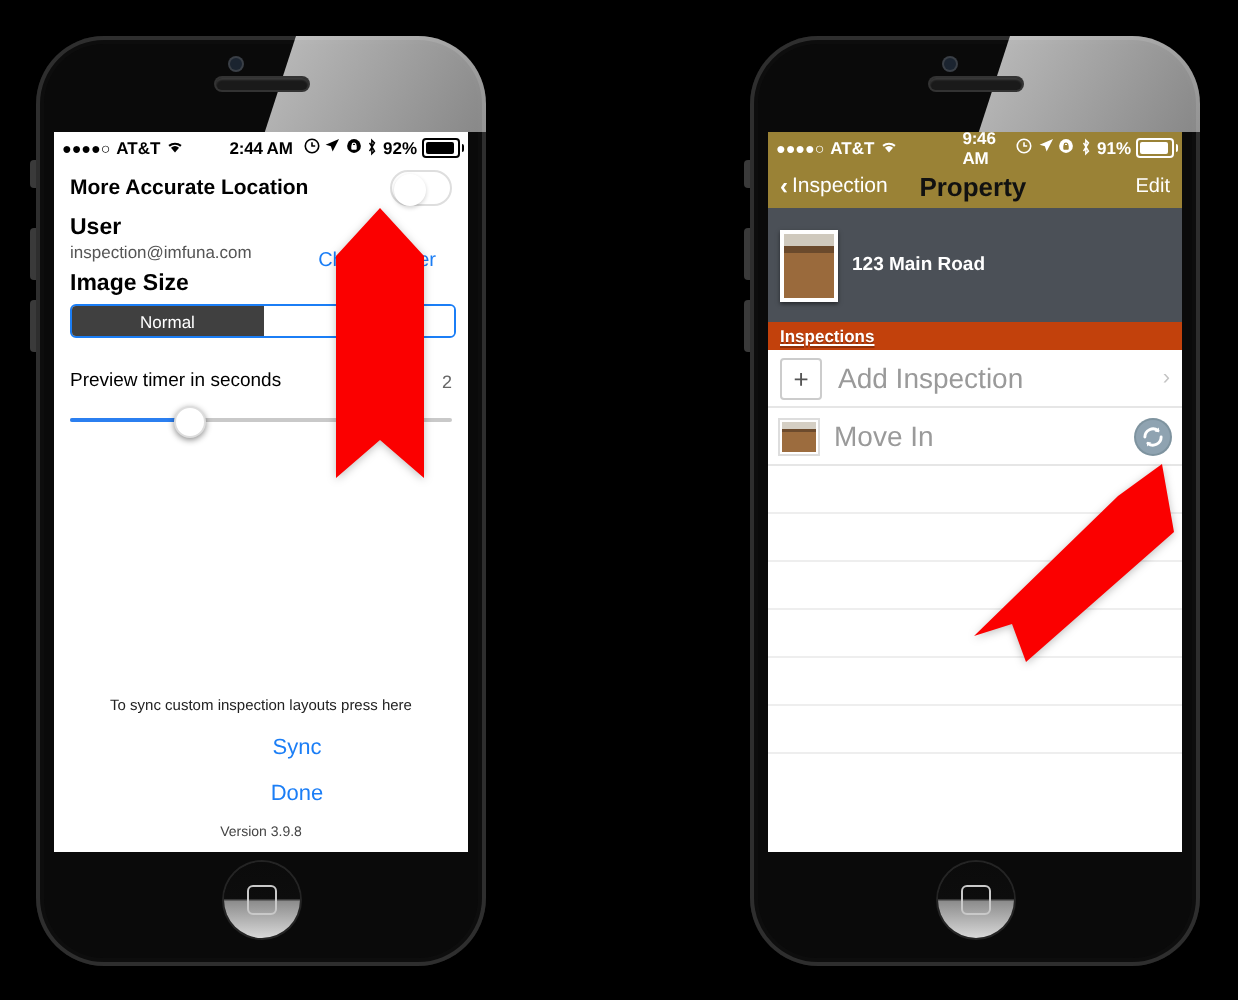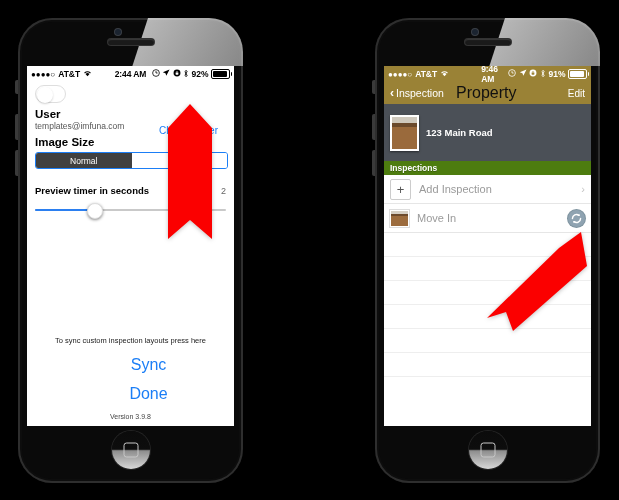--- a/index.html
+++ b/index.html
@@ -57,53 +57,53 @@
   .switch.on:before{content:"";position:absolute;left:6px;top:5px;width:1.5px;height:8px;background:rgba(255,255,255,.9);}
   .user-block{margin-top:2px;}
   .user-title{font-weight:bold;font-size:11.5px;color:#000;}
   .user-mail{font-size:8.5px;color:#555;margin-top:1px;}
   .change-user{position:absolute;right:8px;font-size:10px;color:#1b7ef6;}
   .seg{display:flex;width:100%;height:15px;border:1px solid #1b7ef6;border-radius:3px;overflow:hidden;margin-top:4px;}
   .seg div{flex:1;display:flex;align-items:center;justify-content:center;font-size:8.5px;}
   .seg .sel{background:#404040;color:#fff;}
   .seg .unsel{background:#fff;color:#1b7ef6;}
   .timer-row{display:flex;align-items:center;justify-content:space-between;margin-top:16px;}
-  .timer-label{font-weight:bold;font-size:9.5px;color:#000;text-align:center;}
+  .timer-label{font-weight:normal;font-size:9.5px;color:#000;text-align:center;}
   .timer-val{font-size:9px;color:#666;}
   .slider{position:relative;height:14px;margin-top:7px;}
   .slider-track{position:absolute;left:0;right:0;top:6px;height:2px;background:#c9c9c9;border-radius:2px;}
   .slider-fill{position:absolute;left:0;top:6px;height:2px;background:#2b7ff0;border-radius:2px;width:30%;}
   .slider-thumb{position:absolute;left:27%;top:0;width:14px;height:14px;border-radius:50%;background:#fff;
                 box-shadow:0 1px 3px rgba(0,0,0,.45);border:.5px solid #ddd;}
   .footer{position:absolute;left:0;right:0;bottom:6px;text-align:center;}
   .f-hint{font-size:7.5px;color:#222;}
-  .f-link{font-size:16px;color:#1b7ef6;margin-top:11px;padding-left:36px;}
+  .f-link{font-size:11px;color:#1b7ef6;margin-top:11px;padding-left:36px;}
   .f-ver{font-size:7px;color:#444;margin-top:10px;}
 
   
   .navbar{height:22px;background:#9a8236;display:flex;align-items:center;padding:0 6px;box-sizing:border-box;
           position:relative;}
   .nav-back{display:flex;align-items:center;color:#fff;font-size:10.5px;gap:2px;}
   .chev{font-size:12px;line-height:1;font-weight:bold;}
-  .nav-title{position:absolute;left:50%;transform:translateX(-52%);font-size:16px;font-weight:normal;color:#111;}
+  .nav-title{position:absolute;left:50%;transform:translateX(-52%);font-size:13px;font-weight:bold;color:#111;}
   .nav-edit{margin-left:auto;color:#fff;font-size:10px;}
   .prop-head{height:57px;background:#4b5057;display:flex;align-items:center;padding:0 6px;box-sizing:border-box;gap:7px;}
   .thumb{width:29px;height:36px;background:#fff;padding:2px;box-sizing:border-box;box-shadow:0 1px 2px rgba(0,0,0,.5);}
   .thumb-in{width:100%;height:100%;background:linear-gradient(180deg,#cfc9bd 0 18%,#6b4a2c 18% 30%,#9a6a3c 30% 100%);}
   .prop-name{color:#fff;font-size:9.5px;font-weight:bold;}
-  .sec-head{height:14px;background:#4d7c0f;color:#fff;font-size:8.5px;font-weight:bold;
+  .sec-head{height:14px;background:#c2410c;color:#fff;font-size:8.5px;font-weight:bold;
             display:flex;align-items:center;padding:0 6px;box-sizing:border-box;
-            text-shadow:0 1px 0 rgba(0,0,0,.25);}
+            text-shadow:0 1px 0 rgba(0,0,0,.25);text-decoration:underline;}
   .lrow{height:29px;display:flex;align-items:center;padding:0 6px;box-sizing:border-box;gap:8px;
         border-bottom:1px solid #e6e6e6;background:#fff;}
   .plus-box{width:19px;height:19px;border:1px solid #ccc;border-radius:2px;display:flex;align-items:center;
             justify-content:center;font-size:13px;color:#555;background:#fff;}
   .lrow-thumb{width:19px;height:17px;background:#fff;padding:1px;box-sizing:border-box;box-shadow:0 0 0 1px #ddd;}
   .lrow-thumb i{display:block;width:100%;height:100%;background:linear-gradient(180deg,#d5cfc4 0 22%,#6d4b2d 22% 34%,#9c6c3e 34% 100%);}
-  .lrow-label{font-size:11px;color:#9a9a9a;}
+  .lrow-label{font-size:14px;color:#9a9a9a;}
   .disclose{margin-left:auto;color:#c4c4c4;font-size:11px;}
   .sync-badge{margin-left:auto;width:17px;height:17px;border-radius:50%;background:#8fa3b1;
               box-shadow:0 0 0 1px #7e939f;display:flex;align-items:center;justify-content:center;}
   .empty-row{height:23px;border-bottom:1px solid #eee;background:#fff;}
   .list-area{position:relative;height:100%;background:#fff;}
 
   
   .arrow{position:absolute;z-index:9;}
   .arrow svg{display:block;filter:drop-shadow(0 1px 2px rgba(0,0,0,.25));}
 </style>
@@ -162,28 +162,29 @@
           <span class="battery">
               <i style="width:14px"></i>
             </span>
         </div>
       </div>
 
       <div class="settings">
 
 
         <div class="row">
+          <span class="row-label">More Accurate Location</span>
           <span class="switch off">
               <i class="knob"></i>
             </span>
         </div>
 
         <div class="user-block" style="position:relative;">
           <div class="user-title">User</div>
-          <div class="user-mail">templates@imfuna.com</div>
+          <div class="user-mail">inspection@imfuna.com</div>
           <div class="change-user" style="top:17px;">Change User</div>
         </div>
 
         <div style="margin-top:5px;">
           <div class="row-label" style="font-size:11.5px;">Image Size</div>
           <div class="seg">
             <div class="sel">Normal</div>
             <div class="unsel">Hi-</div>
           </div>
         </div>

